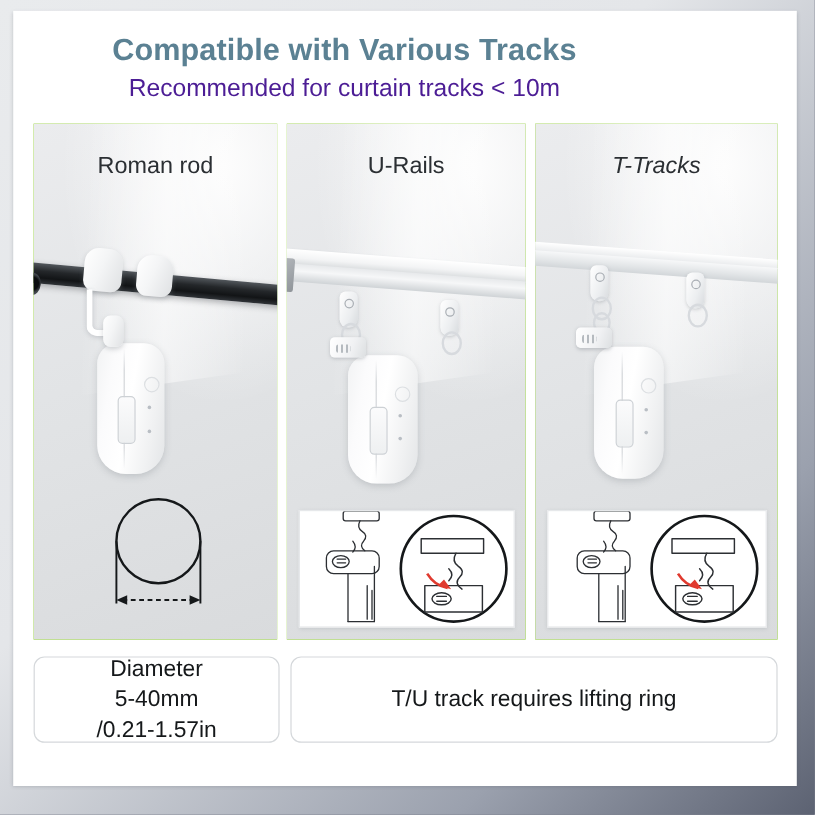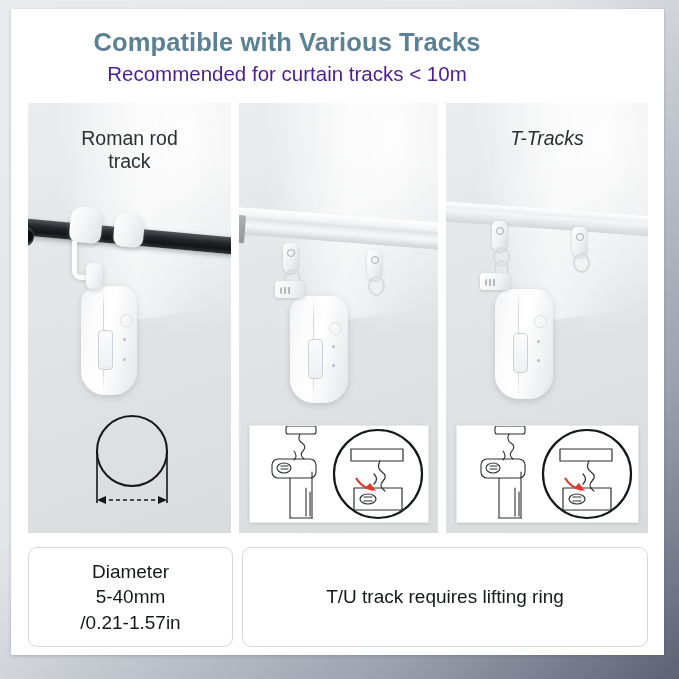--- a/index.html
+++ b/index.html
@@ -165,21 +165,21 @@
   .inset{
     position:absolute;z-index:8;left:10px;bottom:10px;
     width:178px;height:96px;background:#ffffff;
     border:1px solid #e6e8ea;
     box-shadow:0 1px 3px rgba(120,126,134,.22);
     overflow:hidden;
   }
   .p3 .inset{width:181px;}
 
   
-  .captions{position:absolute;left:17px;top:538px;width:620px;height:100px;
+  .captions{position:absolute;left:17px;top:538px;width:620px;height:72px;
             display:flex;gap:9px;}
   .cap{
     border:1px solid #d5d8db;border-radius:9px;background:#fff;
     display:flex;align-items:center;justify-content:center;text-align:center;
   }
   .cap.c1{width:203px;}
   .cap.c2{flex:1;text-align:right;}
   .cap-text{font-size:19px;color:#15181a;line-height:1.33;}
   .cap.c1 .cap-text{font-size:19px;line-height:1.35;}
 </style>
@@ -196,21 +196,20 @@
       <div class="subtitle">Recommended for curtain tracks &lt; 10m</div>
     </div>
 
     <div class="panels">
 
       <div class="panel p1">
         <div class="wall"></div>
 
         <div class="panel-label">
           <div>Roman rod</div>
-          <div>track</div>
         </div>
 
         <div class="rod"></div>
         <div class="rod-cap"></div>
 
         <div class="clamp" style="left:42px;top:104px;width:32px;height:36px;transform:rotate(5deg);"></div>
         <div class="clamp" style="left:86px;top:110px;width:30px;height:34px;transform:rotate(5deg);"></div>
 
         <div class="hookarm" style="left:44px;top:138px;width:22px;height:34px;"></div>
         <div class="clamp" style="left:58px;top:160px;width:17px;height:26px;border-radius:6px;"></div>
@@ -232,20 +231,23 @@
             <line x1="16" y1="92" x2="76" y2="92" stroke="#15181a" stroke-width="1.6" stroke-dasharray="4 3"></line>
             <polygon points="11,92 20,88 20,96" fill="#15181a"></polygon>
             <polygon points="81,92 72,88 72,96" fill="#15181a"></polygon>
           </svg>
         </div>
       </div>
 
       <div class="panel p2">
         <div class="wall"></div>
 
+        <div class="panel-label">
+          <div>U-Rails</div>
+        </div>
 
         <div class="urail-top"></div>
         <div class="urail-face"></div>
         <div class="urail-end"></div>
 
         <div class="glider" style="left:44px;top:140px;">
           <div class="eye"></div>
         </div>
         <div class="ringlink" style="left:45px;top:166px;width:13px;height:16px;"></div>
         <div class="glider" style="left:128px;top:147px;">

